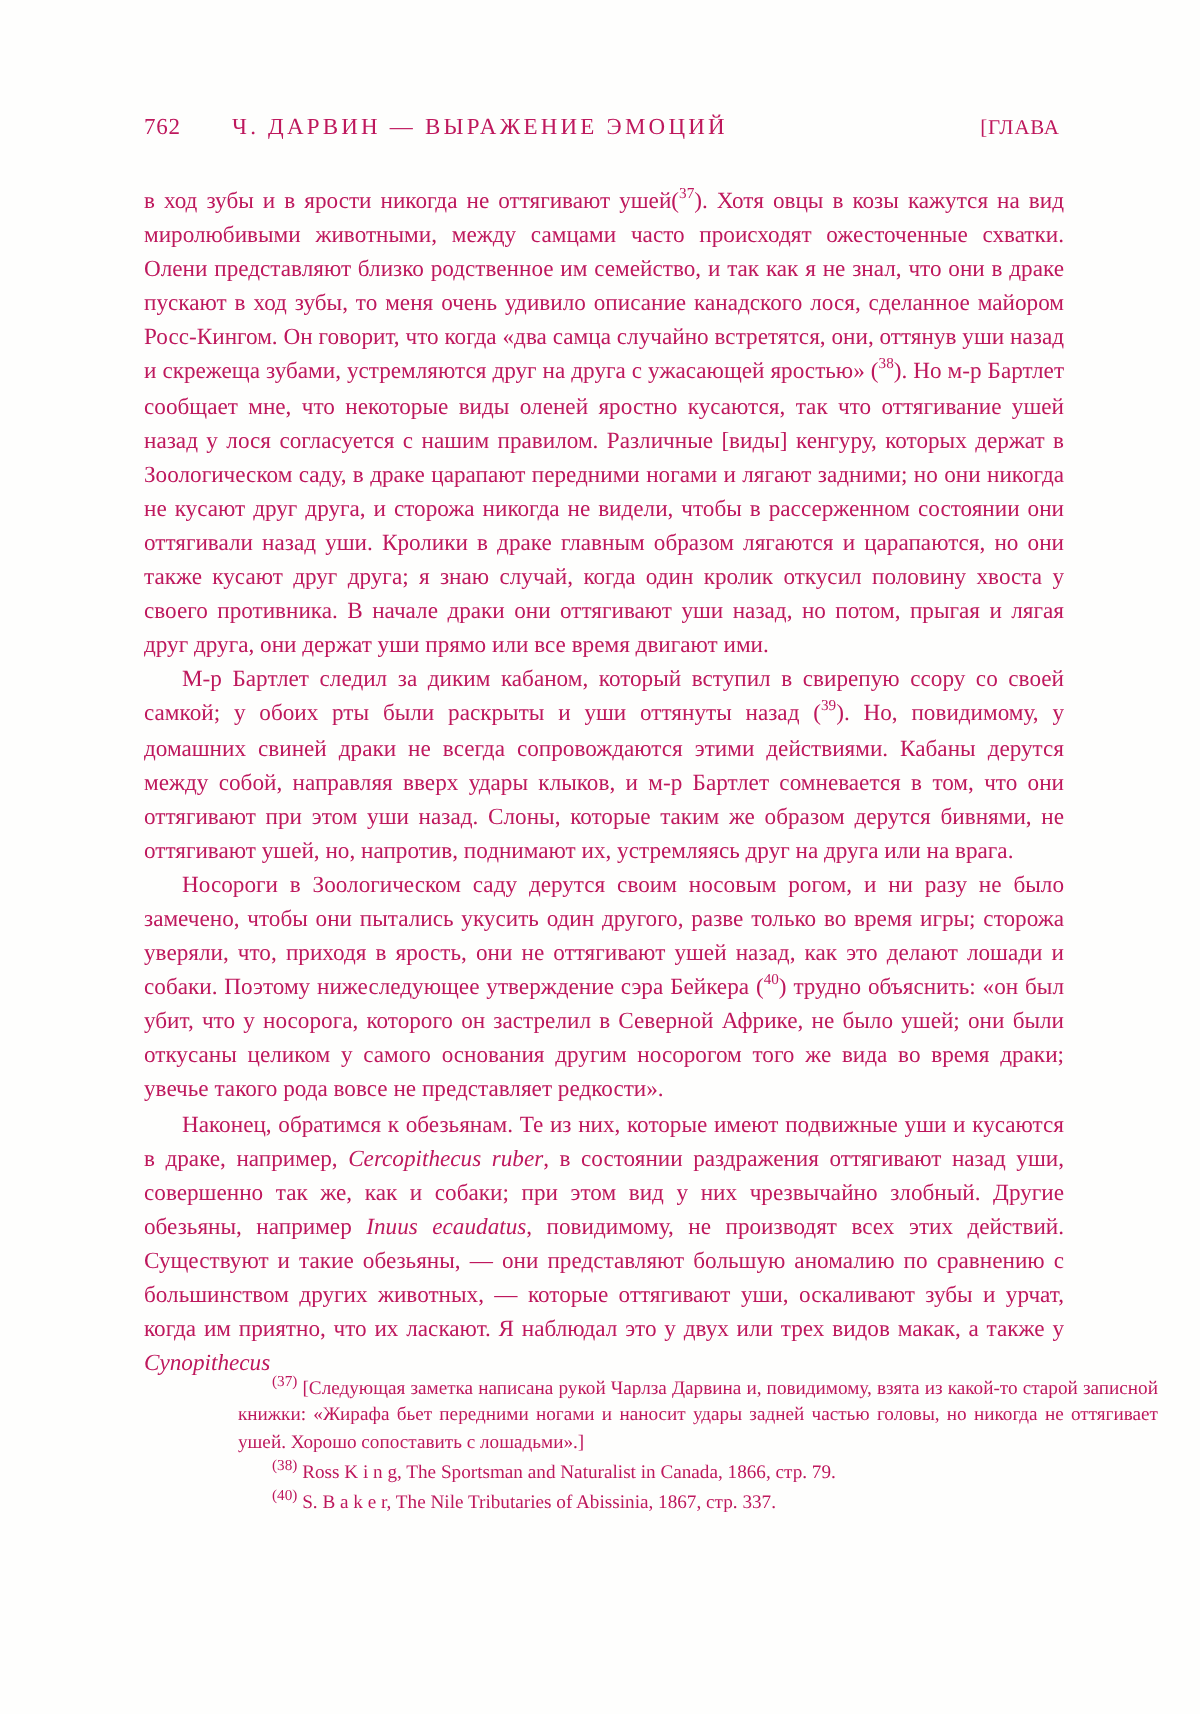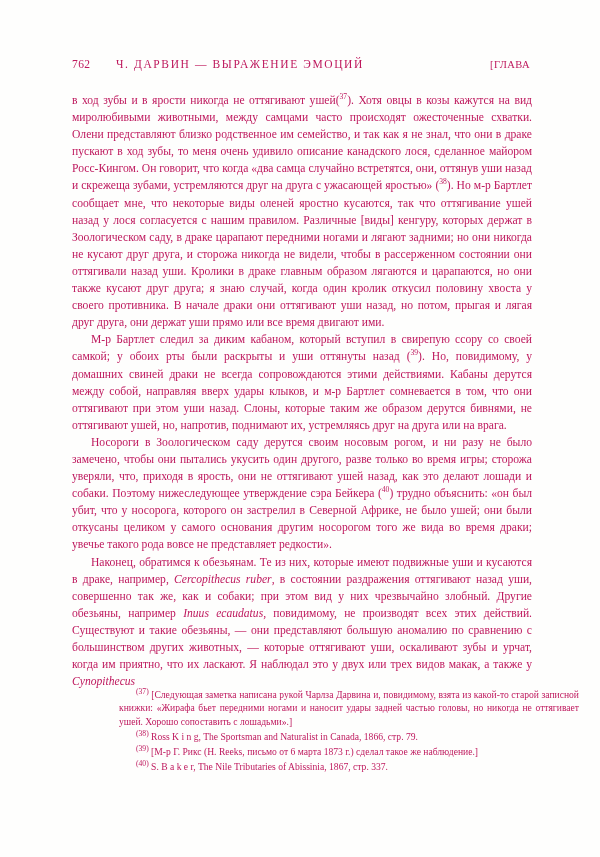--- a/index.html
+++ b/index.html
@@ -114,22 +114,18 @@
   <div class="footnotes">
     <p>
       <span class="fn-num">(<span>37</span>)</span>
       <span>[Следующая заметка написана рукой Чарлза Дарвина и, повидимому, взята из какой-то старой записной книжки: «Жирафа бьет передними ногами и наносит удары задней частью головы, но никогда не оттягивает ушей. Хорошо сопоставить с лошадьми».]</span>
     </p>
     <p>
       <span class="fn-num">(<span>38</span>)</span>
       <span>Ross K i n g, The Sportsman and Naturalist in Canada, 1866, стр. 79.</span>
     </p>
     <p>
-      <span class="fn-num">(<span>39</span>)</span>
-      <span>[М-р Г. Рикс (H. Reeks, письмо от 6 марта 1873 г.) сделал такое же наблюдение.]</span>
-    </p>
-    <p>
       <span class="fn-num">(<span>40</span>)</span>
       <span>S. B a k e r, The Nile Tributaries of Abissinia, 1867, стр. 337.</span>
     </p>
   </div>
 
 </div>
 
 </body></html>

